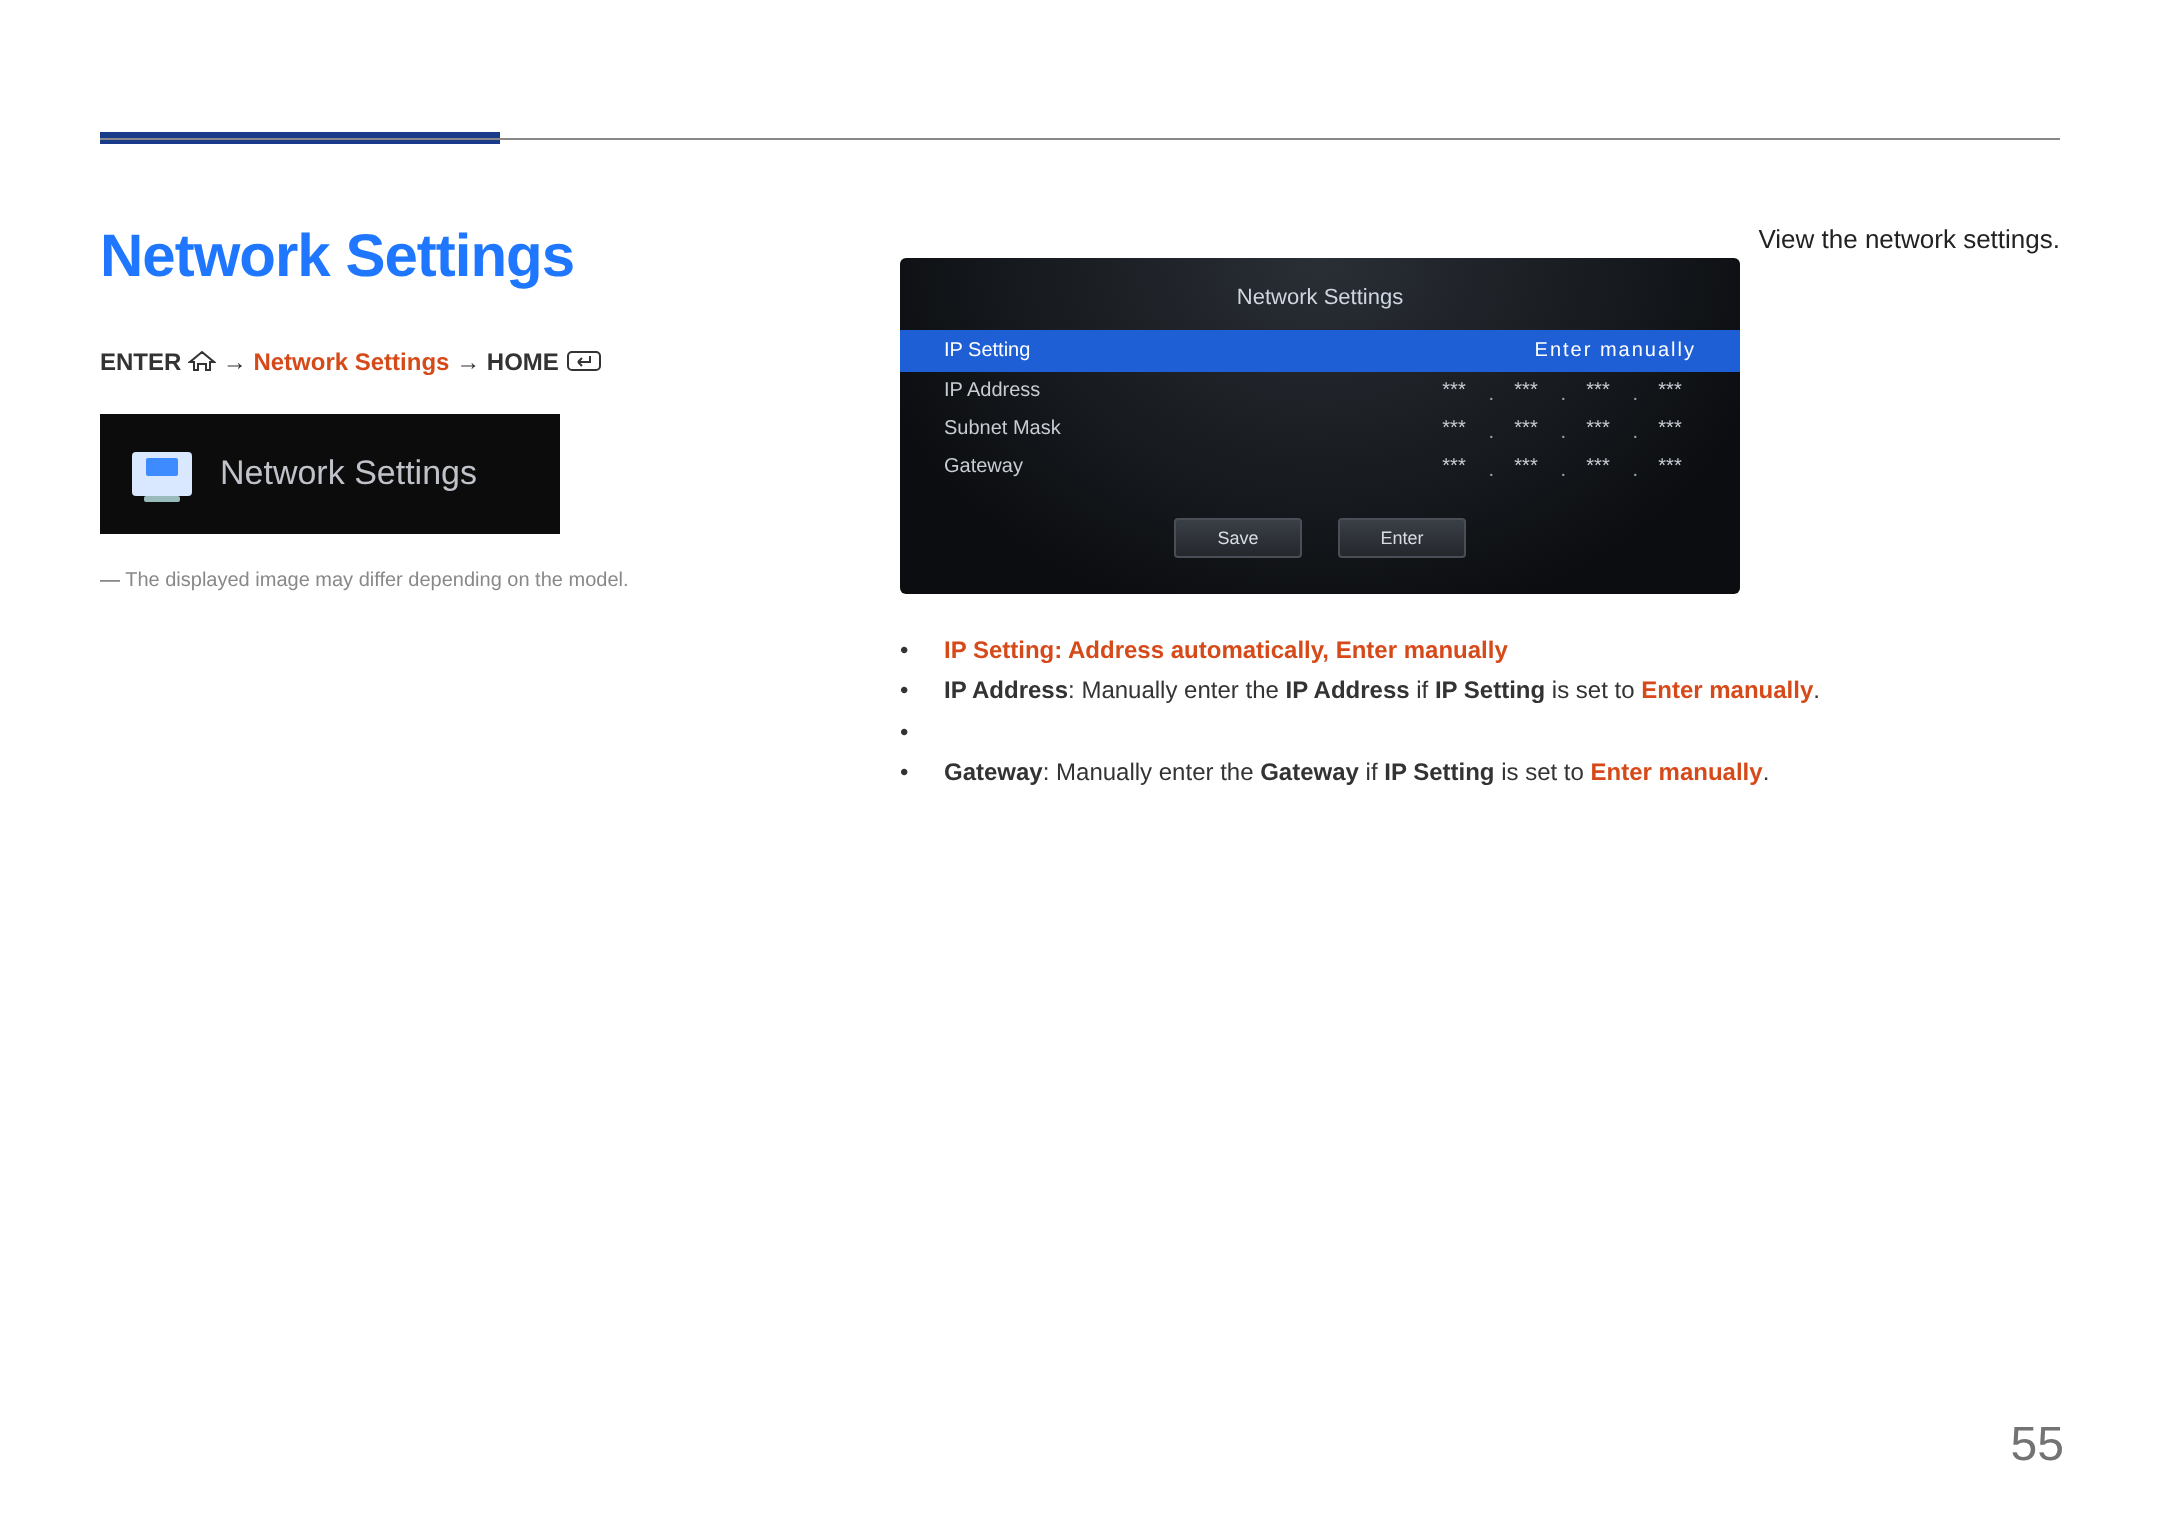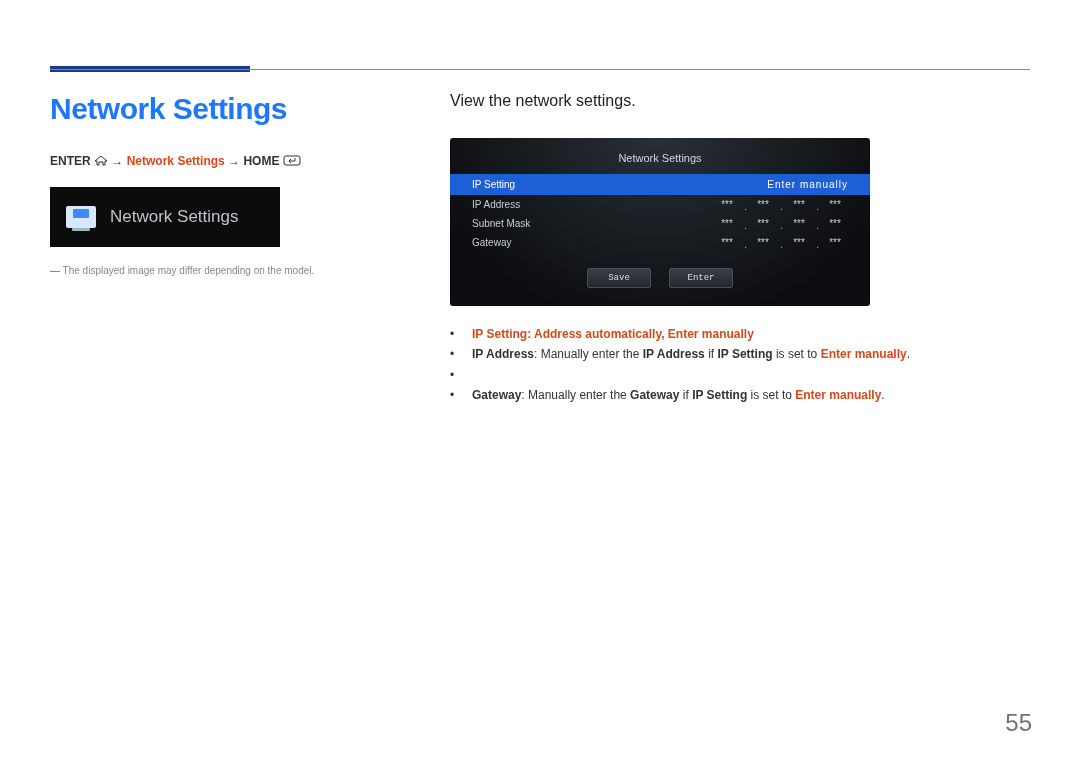--- a/index.html
+++ b/index.html
@@ -22,21 +22,21 @@
   .top-rule-thick {
     position: absolute;
     top: 66px;
     left: 50px;
     width: 200px;
     height: 6px;
     background: #1a3a8a;
   }
   .content {
     position: absolute;
-    top: 92px;
+    top: 112px;
     left: 50px;
     right: 50px;
     display: flex;
     gap: 40px;
   }
   .left-col { width: 360px; }
   .right-col { flex: 1; }
   .page-title {
     font-size: 30px;
     font-weight: 600;
@@ -91,23 +91,24 @@
     font-size: 17px;
     font-weight: 300;
   }
   .footnote {
     font-size: 10px;
     color: #888;
     margin-top: 18px;
   }
   .footnote::before { content: "― "; color: #666; }
   .intro {
-    font-size: 16px;
+    font-size: 13px;
     color: #222;
-    margin-bottom: 28px;
+    margin-bottom: 2px;
+    text-align: right;
   }
   .panel {
     width: 420px;
     background: radial-gradient(ellipse at top, #2a2f36 0%, #0b0d10 80%);
     border-radius: 3px;
     padding: 10px 0 18px;
     font-size: 10px;
     color: #c8cdd4;
   }
   .panel-title {
@@ -144,21 +145,20 @@
     right: -7px;
     bottom: -2px;
     color: #9aa;
   }
   .oct:last-child::after { content: ""; }
   .panel-buttons {
     display: flex;
     justify-content: center;
     gap: 18px;
     margin-top: 16px;
-    font-family: Liberation Mono, monospace;
   }
   .panel-btn {
     min-width: 64px;
     padding: 4px 16px;
     background: linear-gradient(#3a3f46, #24272c);
     border: 1px solid #4a4f57;
     border-radius: 2px;
     color: #d8dde4;
     font-size: 9px;
     text-align: center;

